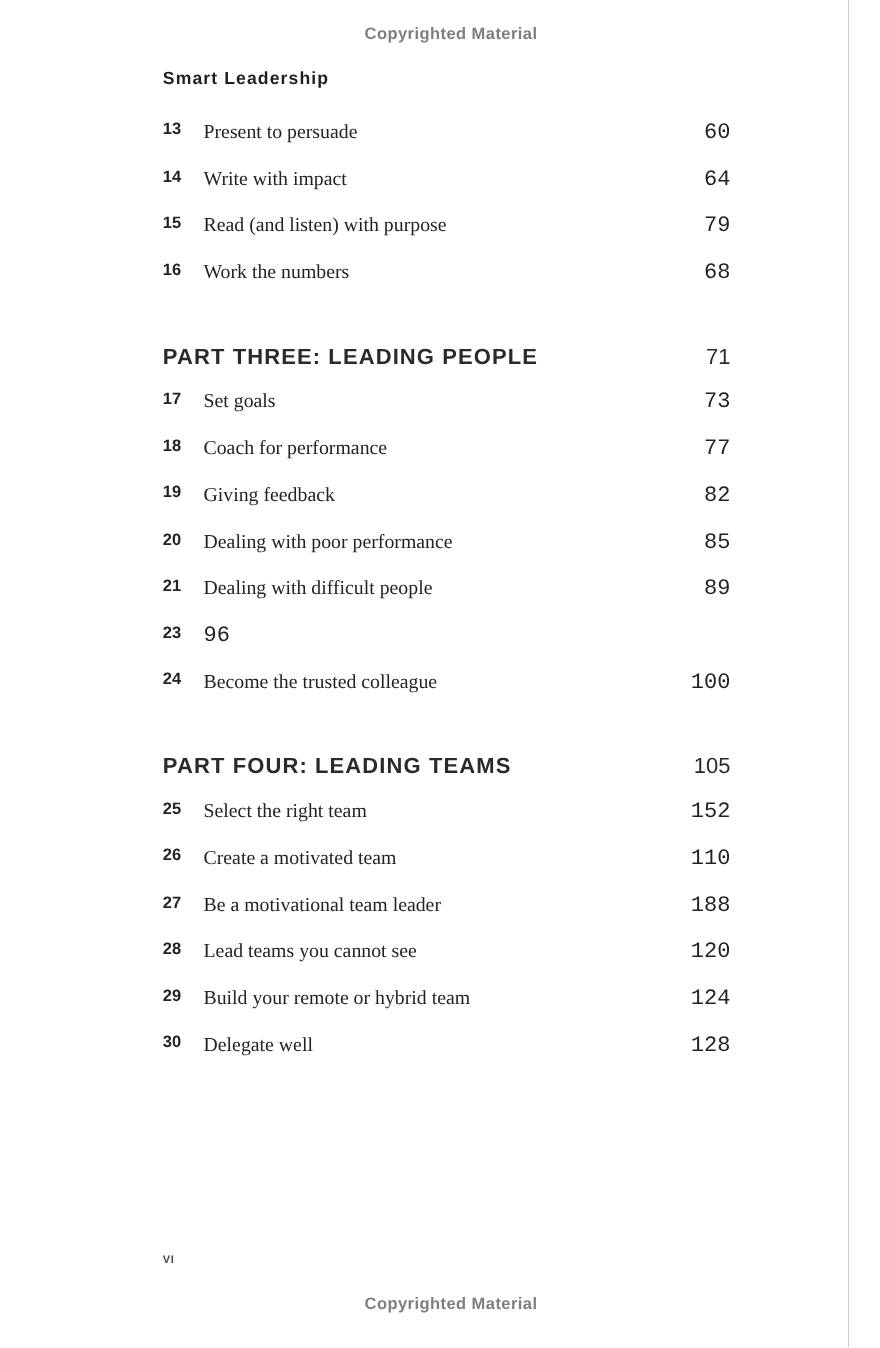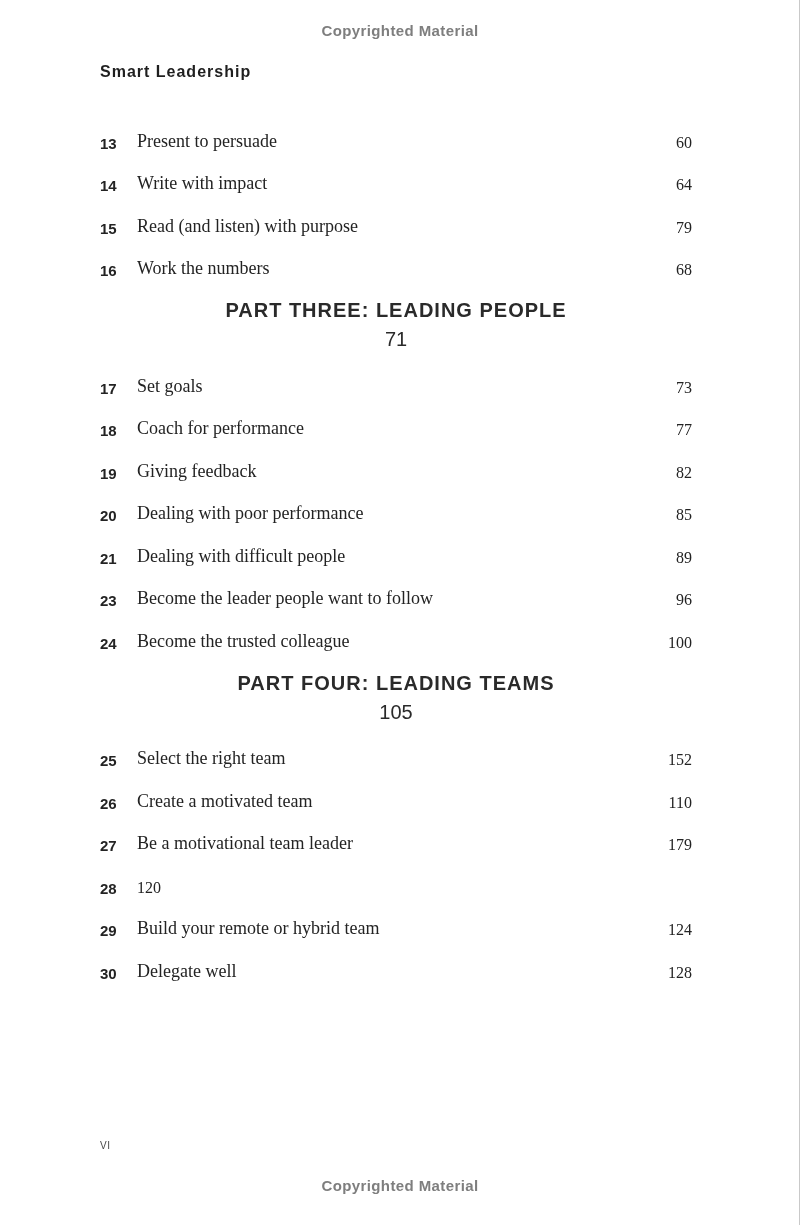--- a/index.html
+++ b/index.html
@@ -2,26 +2,27 @@
 <html><head>
 <meta charset="utf-8">
 <style>
   html, body {
     margin: 0;
     padding: 0;
     background: #ffffff;
   }
   .page {
     position: relative;
-    width: 800px;
+    width: 724px;
     height: 1225px;
     background: #ffffff;
     overflow: hidden;
     font-family: "Liberation Sans", sans-serif;
     color: #262626;
+    margin-left: 48px;
   }
   .page-edge {
     position: absolute;
     top: 0;
     right: 0;
     width: 1px;
     height: 1225px;
     background: #c9c9c9;
   }
   .copyright-top {
@@ -40,50 +41,49 @@
     color: #1f1f1f;
     letter-spacing: 1px;
     line-height: 18px;
   }
   .toc {
     margin: 28px 108px 0 100px; 
   }
   .toc-row {
     height: 42.5px;
     display: flex;
-    align-items: flex-end;
+    align-items: flex-start;
   }
   .toc-row .num {
     width: 37px;
     flex: 0 0 37px;
     font-family: "Liberation Sans", sans-serif;
     font-weight: bold;
     font-size: 15px;
     color: #232323;
   }
   .toc-row .title {
     flex: 1 1 auto;
     font-family: "Liberation Serif", serif;
     font-size: 18px;
     color: #232323;
     white-space: nowrap;
   }
   .toc-row .pg {
     flex: 0 0 auto;
-    font-family: Liberation Serif, serif;
-    font-size: 16px;
+    font-family: Liberation Mono, monospace;
+    font-size: 20px;
     color: #232323;
     text-align: right;
   }
   .part-row {
     height: 52px;
     margin: 20px 0 3px 0;
     display: flex;
     align-items: center;
-    flex-direction: column;
   }
   .part-row .part-label {
     flex: 1 1 auto;
     font-family: "Liberation Sans", sans-serif;
     font-weight: bold;
     font-size: 20px;
     letter-spacing: 1px;
     color: #2a2a2a;
     white-space: nowrap;
   }
@@ -92,21 +92,21 @@
     font-family: "Liberation Sans", sans-serif;
     font-weight: normal;
     font-size: 20px;
     color: #2a2a2a;
   }
   .folio {
     position: absolute;
     left: 100px;
     top: 1140px;
     font-size: 10px;
-    font-weight: normal;
+    font-weight: bold;
     letter-spacing: 0.5px;
     color: #4a4a4a;
     text-align: right;
   }
   .copyright-bottom {
     position: absolute;
     left: 0;
     top: 1177px;
     width: 100%;
     text-align: center;
@@ -173,21 +173,20 @@
       <span class="title">Dealing with poor performance</span>
       <span class="pg">85</span>
     </div>
     <div class="toc-row">
       <span class="num">21</span>
       <span class="title">Dealing with difficult people</span>
       <span class="pg">89</span>
     </div>
     <div class="toc-row">
       <span class="num">23</span>
-      <span class="title">Become the leader people want to follow</span>
       <span class="pg">96</span>
     </div>
     <div class="toc-row">
       <span class="num">24</span>
       <span class="title">Become the trusted colleague</span>
       <span class="pg">100</span>
     </div>
 
     <div class="part-row">
       <span class="part-label">PART FOUR: LEADING TEAMS</span>
@@ -200,24 +199,25 @@
       <span class="pg">152</span>
     </div>
     <div class="toc-row">
       <span class="num">26</span>
       <span class="title">Create a motivated team</span>
       <span class="pg">110</span>
     </div>
     <div class="toc-row">
       <span class="num">27</span>
       <span class="title">Be a motivational team leader</span>
-      <span class="pg">179</span>
+      <span class="pg">188</span>
     </div>
     <div class="toc-row">
       <span class="num">28</span>
+      <span class="title">Lead teams you cannot see</span>
       <span class="pg">120</span>
     </div>
     <div class="toc-row">
       <span class="num">29</span>
       <span class="title">Build your remote or hybrid team</span>
       <span class="pg">124</span>
     </div>
     <div class="toc-row">
       <span class="num">30</span>
       <span class="title">Delegate well</span>

